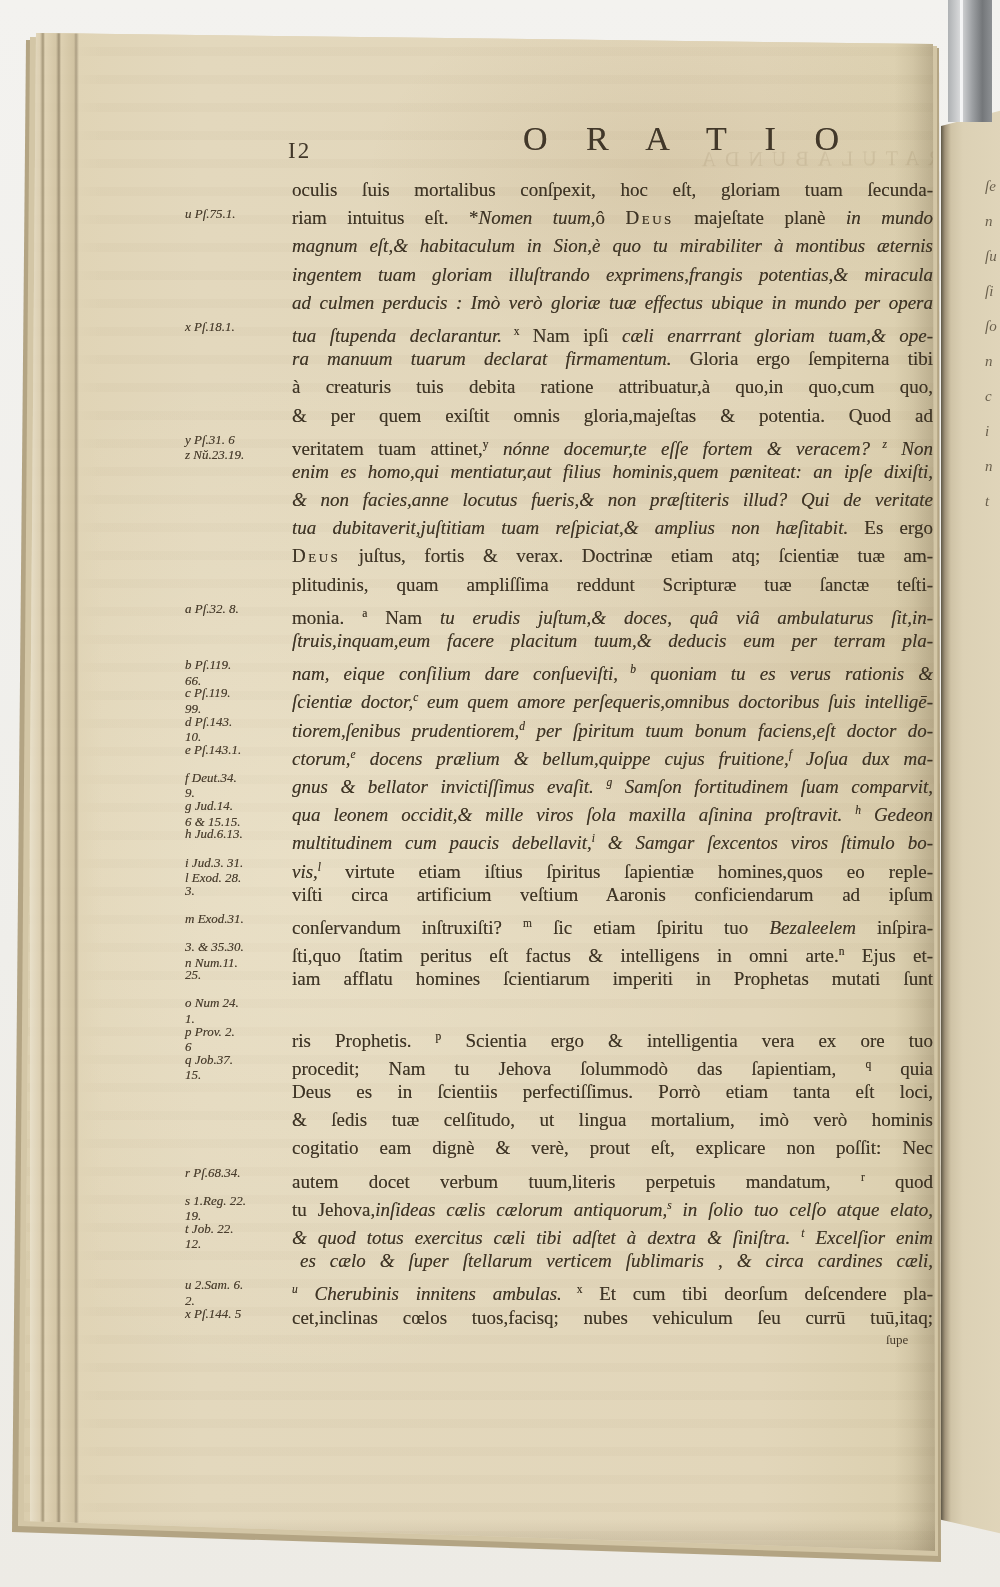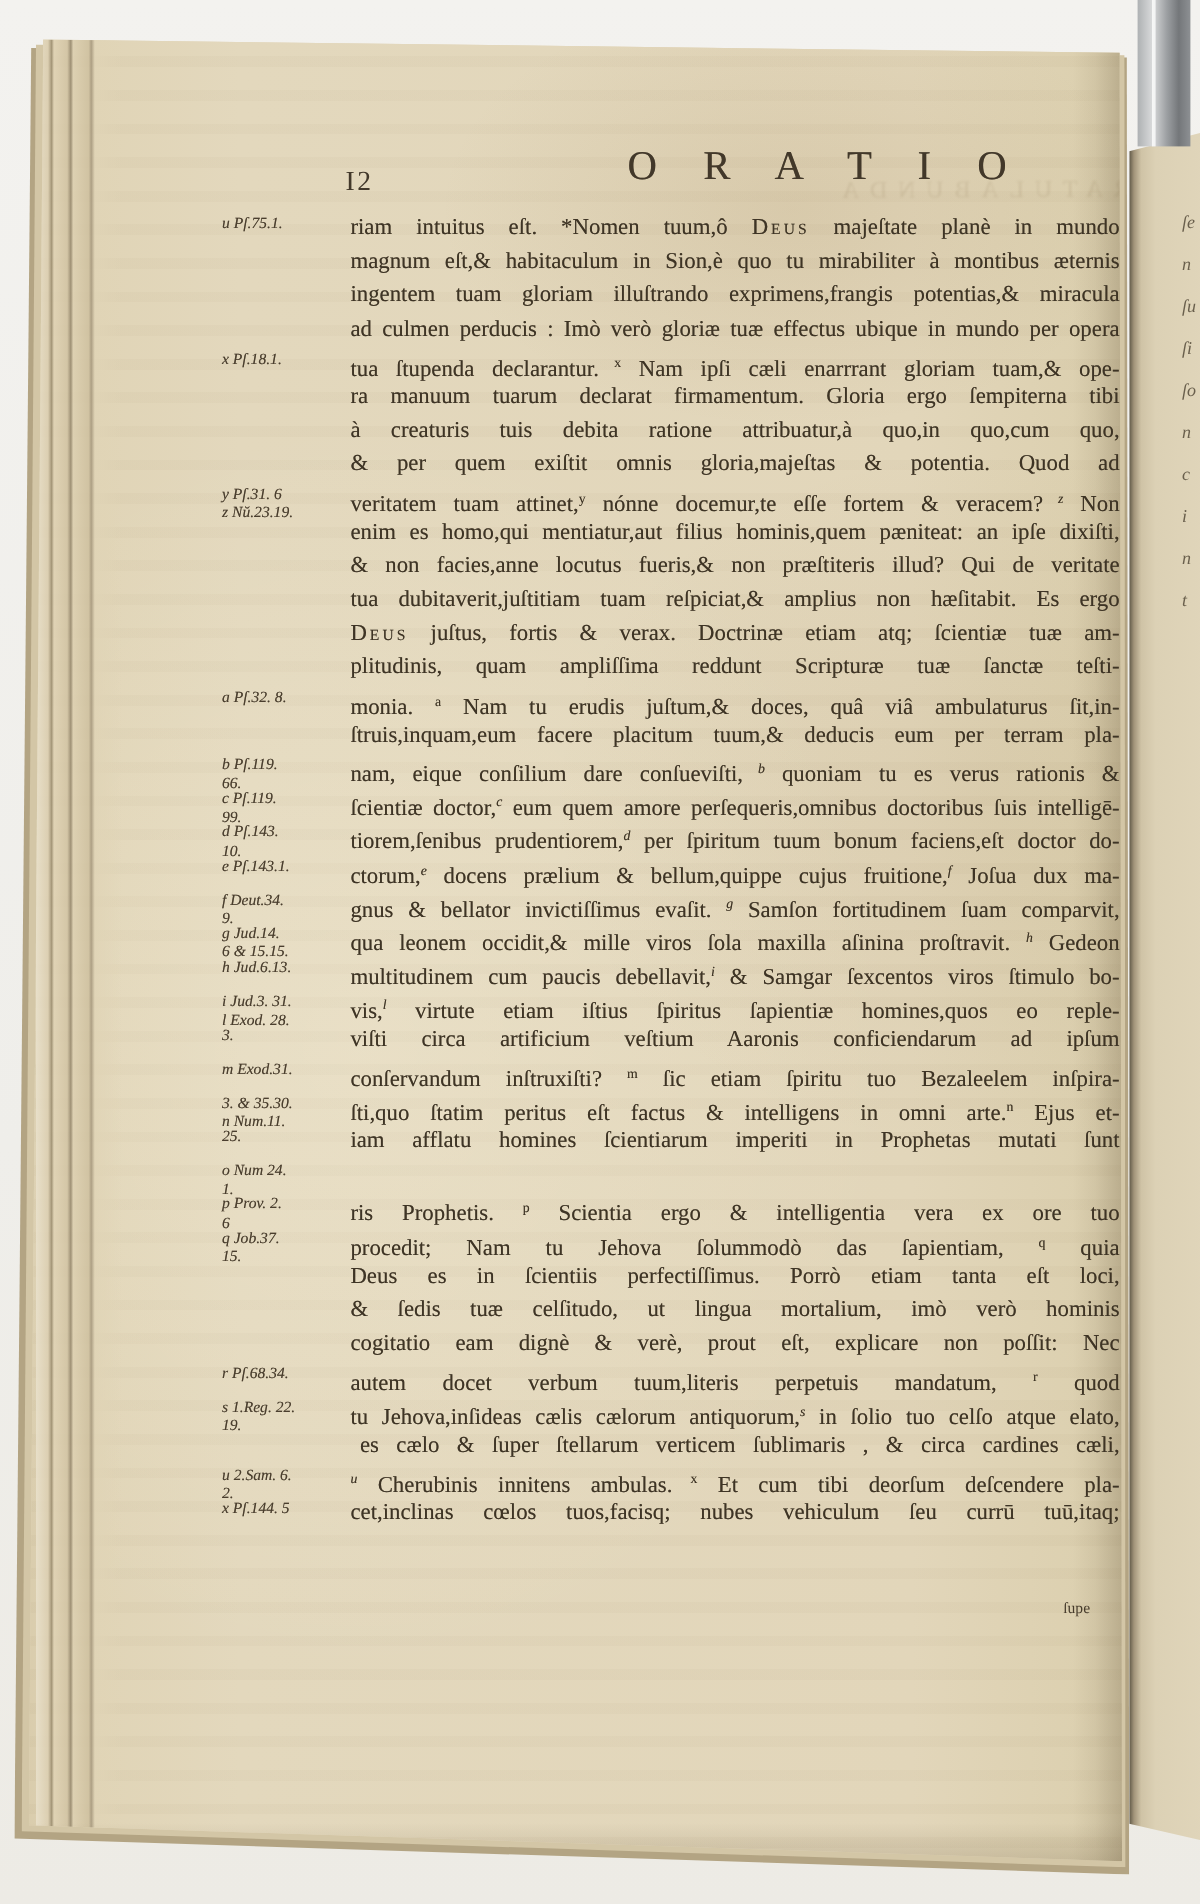--- a/index.html
+++ b/index.html
@@ -54,41 +54,42 @@
           text-shadow:0 0 .5px rgba(66,56,42,.6);}
   .ghost{position:absolute;left:545px;top:148px;width:420px;font-size:20px;letter-spacing:9px;
          color:#7a6340;opacity:.13;transform:scaleX(-1) rotate(.3deg);filter:blur(.7px);}
 
   
   .textblock{position:absolute;left:292px;top:176px;width:641px;color:#3e3425;
              font-size:19px;text-shadow:0 0 .45px rgba(62,52,37,.55);}
   .bline{position:relative;height:28.2px;line-height:28.2px;
          text-align:justify;text-align-last:justify;overflow:visible;}
   .s-r{font-style:normal;}
-  .s-i{}
+  .s-i{font-style:italic;}
   .s-sup{font-size:11.5px;vertical-align:7px;}
   .s-supi{font-size:11.5px;vertical-align:7px;font-style:italic;}
   .s-dsc{font-variant:small-caps;letter-spacing:2.5px;}
   .mnotes{position:absolute;left:-107px;top:2px;width:102px;font-size:13px;line-height:15.5px;
           font-style:italic;color:#4a3e2e;text-align:left;text-align-last:left;white-space:nowrap;}
   .catchword{position:absolute;left:886px;top:1332px;font-size:13px;color:#473c2c;}
 </style>
 </head>
 <body>
 
 <div id="scan">
   <div class="under2"></div>
   <div class="under1"></div>
 
   <div class="page">
     <div class="fore-edge"></div>
     <div class="ghost">GRATULABUNDA</div>
     <div class="pageno">I2</div>
     <div class="rtitle">O R A T I O</div>
     <div class="textblock">
+        <div class="bline"><span><span class="s-r">oculis ſuis mortalibus conſpexit, hoc eſt, gloriam tuam ſecunda-</span></span></div>
         <div class="bline"><div class="mnotes">
             <div>u Pſ.75.1.</div>
           </div><span><span class="s-r">riam intuitus eſt. *</span><span class="s-i">Nomen tuum,</span><span class="s-r">ô </span><span class="s-dsc">Deus</span><span class="s-r"> majeſtate planè </span><span class="s-i">in mundo</span></span></div>
         <div class="bline"><span><span class="s-i">magnum eſt,&amp; habitaculum in Sion,è quo tu mirabiliter à montibus æternis</span></span></div>
         <div class="bline"><span><span class="s-i">ingentem tuam gloriam illuſtrando exprimens,frangis potentias,&amp; miracula</span></span></div>
         <div class="bline"><span><span class="s-i">ad culmen perducis : Imò verò gloriæ tuæ effectus ubique in mundo per opera</span></span></div>
         <div class="bline"><div class="mnotes">
             <div>x Pſ.18.1.</div>
           </div><span><span class="s-i">tua ſtupenda declarantur.</span><span class="s-sup"> x</span><span class="s-r"> Nam ipſi </span><span class="s-i">cæli enarrrant gloriam tuam,&amp; ope-</span></span></div>
         <div class="bline"><span><span class="s-i">ra manuum tuarum declarat firmamentum.</span><span class="s-r">  Gloria ergo ſempiterna tibi</span></span></div>
@@ -165,20 +166,24 @@
         <div class="bline"><span><span class="s-r">Deus es in ſcientiis perfectiſſimus.  Porrò etiam tanta eſt loci,</span></span></div>
         <div class="bline"><span><span class="s-r">&amp; ſedis tuæ celſitudo, ut lingua mortalium, imò verò hominis</span></span></div>
         <div class="bline"><span><span class="s-r">cogitatio eam dignè &amp; verè, prout eſt, explicare non poſſit: Nec</span></span></div>
         <div class="bline"><div class="mnotes">
             <div>r Pſ.68.34.</div>
           </div><span><span class="s-r">autem docet verbum tuum,literis perpetuis mandatum, </span><span class="s-sup">r</span><span class="s-r"> quod</span></span></div>
         <div class="bline"><div class="mnotes">
             <div>s 1.Reg. 22.</div>
             <div>19.</div>
           </div><span><span class="s-r">tu Jehova,</span><span class="s-i">inſideas cælis cælorum antiquorum,</span><span class="s-supi">s</span><span class="s-i"> in ſolio tuo celſo atque elato,</span></span></div>
+        <div class="bline"><div class="mnotes">
+            <div>t Job. 22.</div>
+            <div>12.</div>
+          </div><span><span class="s-i">&amp; quod totus exercitus cæli tibi adſtet à dextra &amp; ſiniſtra. </span><span class="s-supi">t</span><span class="s-i"> Excelſior enim</span></span></div>
         <div class="bline"><span style="padding-left: 8px;"><span class="s-i">es cælo &amp; ſuper ſtellarum verticem ſublimaris , &amp; circa cardines cæli,</span></span></div>
         <div class="bline"><div class="mnotes">
             <div>u 2.Sam. 6.</div>
             <div>2.</div>
           </div><span><span class="s-supi">u</span><span class="s-i"> Cherubinis innitens ambulas.</span><span class="s-sup"> x</span><span class="s-r"> Et cum tibi deorſum deſcendere pla-</span></span></div>
         <div class="bline"><div class="mnotes">
             <div>x Pſ.144. 5</div>
           </div><span><span class="s-r">cet,inclinas cœlos tuos,facisq; nubes vehiculum ſeu currū tuū,itaq;</span></span></div>
       </div>
     <div class="catchword">ſupe</div>

